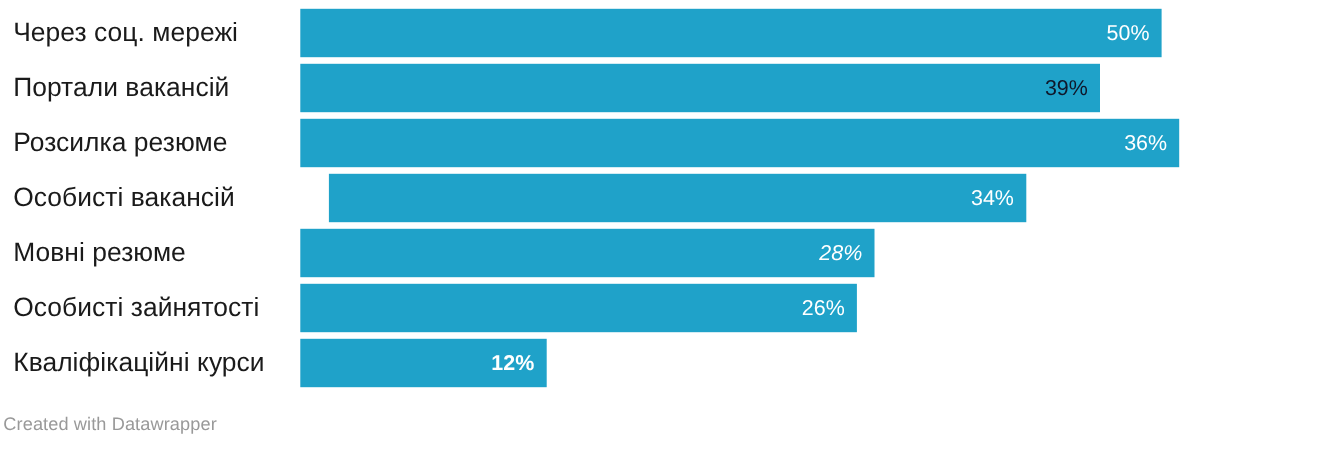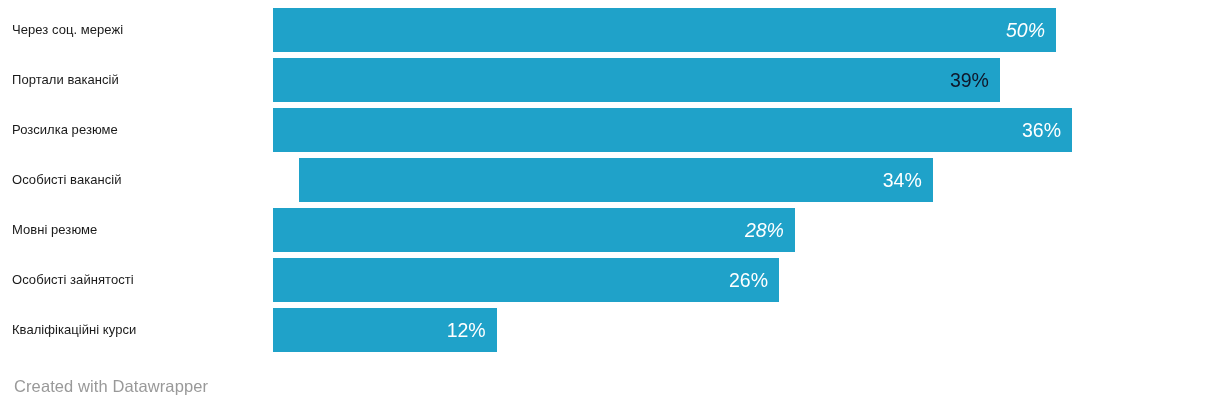--- a/index.html
+++ b/index.html
@@ -42,21 +42,21 @@
   .bar-row:first-child {
     margin-top: 8px;
   }
 
   .cat-label {
     position: absolute;
     left: 12px;
     top: 0;
     height: 44px;
     line-height: 44px;
-    font-size: 13px;
+    font-size: 24px;
     color: #1a1a1a;
     white-space: nowrap;
     letter-spacing: 0.05px;
   }
 
   .bar-track {
     position: absolute;
     left: 273px;
     top: 0;
     right: 0;
@@ -79,38 +79,38 @@
     font-size: 19.5px;
     color: #ffffff;
     padding-right: 11px;
     white-space: nowrap;
     line-height: 44px;
   }
 
   
   #footer {
     position: absolute;
-    left: 14px;
+    left: 3px;
     top: 377px;
     font-size: 16.5px;
     color: #999999;
     letter-spacing: 0.1px;
     white-space: nowrap;
   }
 </style>
 </head>
 <body>
 
 <div id="chart-root">
 
   <div id="plot">
       <div class="bar-row">
         <div class="cat-label">Через соц. мережі</div>
         <div class="bar-track">
-          <div class="bar" style="width: 783px; background: rgb(31, 162, 201); font-style: italic;">
+          <div class="bar" style="width: 783px; background: rgb(31, 162, 201);">
             <span class="bar-value" style="color: rgb(255, 255, 255);">50%</span>
           </div>
         </div>
       </div>
       <div class="bar-row">
         <div class="cat-label">Портали вакансій</div>
         <div class="bar-track">
           <div class="bar" style="width: 726.96px; background: rgb(31, 162, 201);">
             <span class="bar-value" style="color: #0f172a;">39%</span>
           </div>
@@ -145,21 +145,21 @@
         <div class="bar-track">
           <div class="bar" style="width: 506px; background: rgb(31, 162, 201);">
             <span class="bar-value" style="color: rgb(255, 255, 255);">26%</span>
           </div>
         </div>
       </div>
       <div class="bar-row">
         <div class="cat-label">Кваліфікаційні курси</div>
         <div class="bar-track">
           <div class="bar" style="width: 223.68px; background: rgb(31, 162, 201);">
-            <span class="bar-value" style="color: rgb(255, 255, 255);">12%</span>
+            <span class="bar-value" style="color: rgb(255, 255, 255); font-weight: bold;">12%</span>
           </div>
         </div>
       </div>
     </div>
 
   <div id="footer">Created with Datawrapper</div>
 
 </div>
 
 </body></html>

